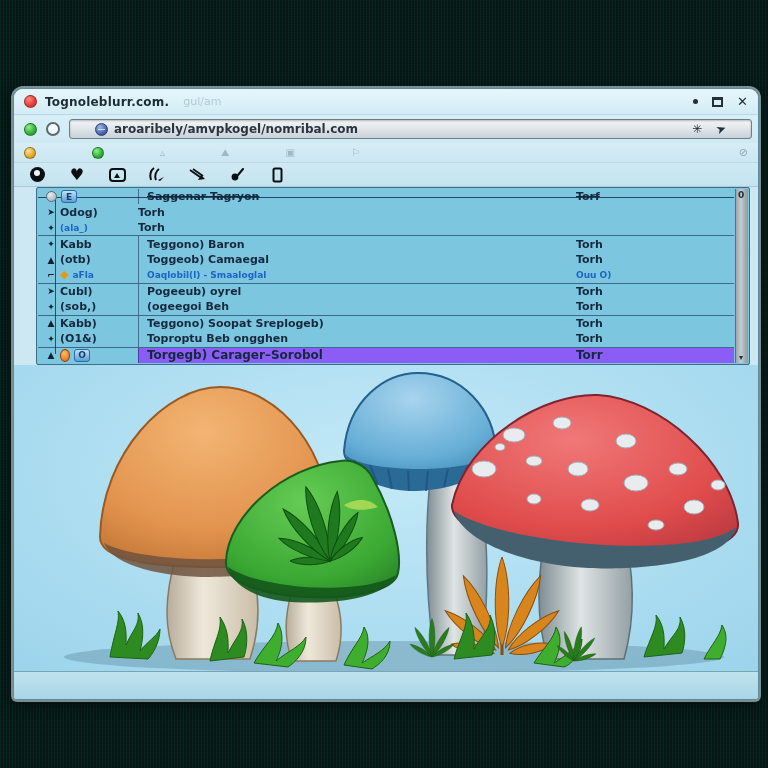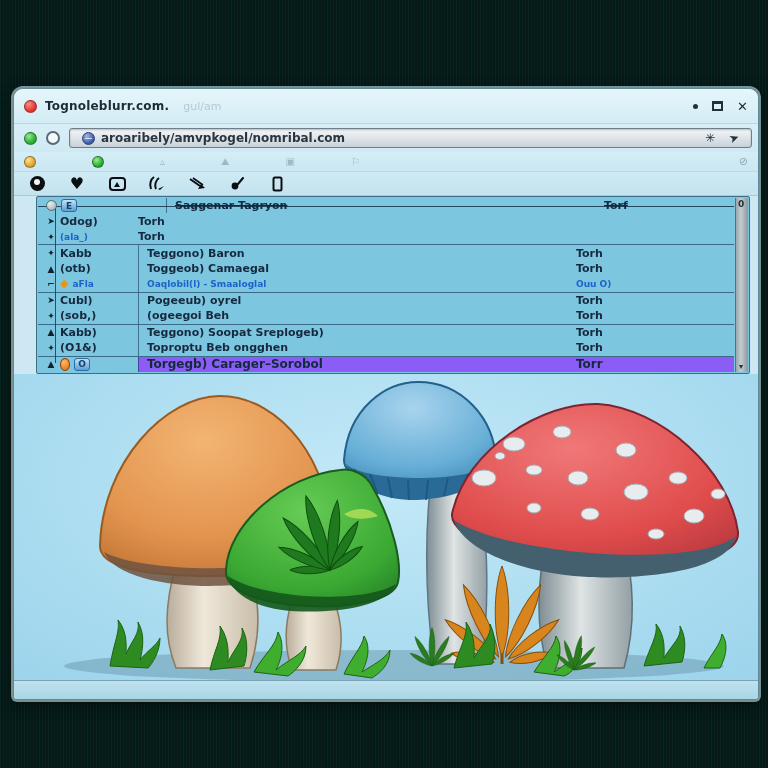--- a/index.html
+++ b/index.html
@@ -25,39 +25,39 @@
 
   
   .window {
     position:absolute; left:13px; top:88px; width:746px; height:612px;
     background:#cde8f2; border:1px solid #5d8b9e;
     border-radius:10px 10px 4px 4px;
     box-shadow:0 0 0 2px rgba(220,245,252,.55), 0 4px 14px rgba(0,0,0,.55);
     display:flex; flex-direction:column; overflow:hidden;
   }
 
-  .titlebar { height:35px; display:flex; align-items:center; padding:10px 10px;
+  .titlebar { height:26px; display:flex; align-items:center; padding:10px 10px;
     background:linear-gradient(180deg,#e6f6fb,#d3ecf5); border-bottom:1px solid #b9d7e2; }
   .dot { width:13px; height:13px; border-radius:50%; display:inline-block; border:1px solid rgba(0,0,0,.35); }
   .dot.red { background:radial-gradient(circle at 35% 30%, #ff8a80, #e03530 65%); }
   .dot.green { background:radial-gradient(circle at 35% 30%, #8df08a, #2aa832 65%); }
   .dot.yellow { background:radial-gradient(circle at 35% 30%, #ffe28a, #e0a22a 65%); }
   .dot.hollow { background:#f2fafc; border:2px solid #5a6b74; width:14px; height:14px; }
   .title-text { margin-left:8px; font-size:12px; font-weight:bold; color:#1d2b33; letter-spacing:.2px; }
   .title-ghost { margin-left:14px; font-size:11px; color:#9fb9c4; opacity:.7; }
   .win-controls { margin-left:auto; display:flex; align-items:center; gap:14px; color:#233038; }
   .win-controls .glyph { font-size:13px; line-height:1; cursor:default; }
   .maxbox { width:11px; height:10px; border:2px solid #233038; border-top-width:3px; display:inline-block; }
   .minbar { width:5px; height:5px; background:#233038; border-radius:50%; display:inline-block; }
 
   .addressrow { height:28px; display:flex; align-items:center; padding:0 6px 0 10px;
     background:linear-gradient(180deg,#d9eff7,#cfe9f3); gap:9px; }
   .addressbar { flex:1; height:20px; display:flex; align-items:center; gap:6px;
     background:linear-gradient(180deg,#f4f7f9,#c9d2d8); border:1px solid #6d7f8a;
-    border-radius:3px; padding:0 12px; box-shadow:inset 0 1px 2px rgba(0,0,0,.25); }
+    border-radius:3px; padding:0 25px; box-shadow:inset 0 1px 2px rgba(0,0,0,.25); }
   .globe { width:13px; height:13px; border-radius:50%; flex:0 0 auto;
     background:radial-gradient(circle at 35% 30%, #9db8e8, #3a5aa8 70%);
     border:1px solid #2a4070; position:relative; }
   .globe::after { content:""; position:absolute; left:2px; right:2px; top:5px; height:1px; background:rgba(255,255,255,.7); }
   .url-text { font-size:12px; font-weight:bold; color:#2a3540; white-space:nowrap; overflow:hidden; }
   .addr-icons { margin-left:auto; display:flex; gap:14px; color:#20303a; font-size:12px; }
 
   .bookmarksrow { height:20px; display:flex; align-items:center; gap:0; padding:0 10px;
     background:linear-gradient(180deg,#d5edf6,#cbe7f1); border-bottom:1px solid #bcd9e4; }
   .bm-icon { opacity:.35; color:#47606c; font-size:10px; margin-right:56px; }
@@ -83,21 +83,21 @@
   .rows { position:absolute; inset:1px 15px 1px 1px; display:flex; flex-direction:column; }
   .treeline { position:absolute; left:18px; top:6px; bottom:10px; width:1px; background:rgba(15,40,65,.75); z-index:2; }
   .trow { flex:1; display:grid; grid-template-columns:100px 1fr 158px; align-items:center;
     font-size:11px; font-weight:bold; color:#15293e; position:relative; cursor:default; }
   .trow.sep { border-top:1px solid rgba(15,45,75,.6); }
   .cell-tree { display:flex; align-items:center; gap:4px; padding-left:8px; height:100%; position:relative; z-index:3; }
   .cell-main { padding-left:8px; height:100%; display:flex; align-items:center;
     border-left:1px solid rgba(15,45,75,.55); }
   .cell-right { height:100%; display:flex; align-items:center; }
   .arrow { font-size:9px; color:#10212f; width:10px; text-align:center; }
-  .hdr .cell-main, .hdr .cell-right { text-decoration:line-through;margin-left:28px; }
+  .hdr .cell-main, .hdr .cell-right { text-decoration:line-through; }
   .hdr::after { content:""; position:absolute; left:0; right:0; top:55%; height:1px; background:rgba(15,40,65,.8); z-index:1; }
   .linktext { color:#1d63c8; font-size:9px; }
   .trow.linkrow .cell-main, .trow.linkrow .cell-right { font-size:9px; }
   .trow.sel .cell-main, .trow.sel .cell-right { background:#8b5cf6; }
   .trow.sel { font-size:12px; }
   .knob { width:11px; height:11px; border-radius:50%; background:radial-gradient(circle at 35% 30%,#e9eef0,#97a6ad); border:1px solid #5a6b72; }
   .bluebox { width:16px; height:13px; border-radius:3px; background:linear-gradient(180deg,#bfe2f4,#5d9fd4);
     border:1px solid #2d6aa8; color:#14406e; font-size:9px; display:inline-flex; align-items:center; justify-content:center; font-weight:bold; }
   .odiamond { color:#e8960f; font-size:11px; }
   .opill { width:10px; height:13px; border-radius:50%; background:radial-gradient(circle at 35% 30%,#ffb95e,#e06a10); border:1px solid #8a3f06; }

